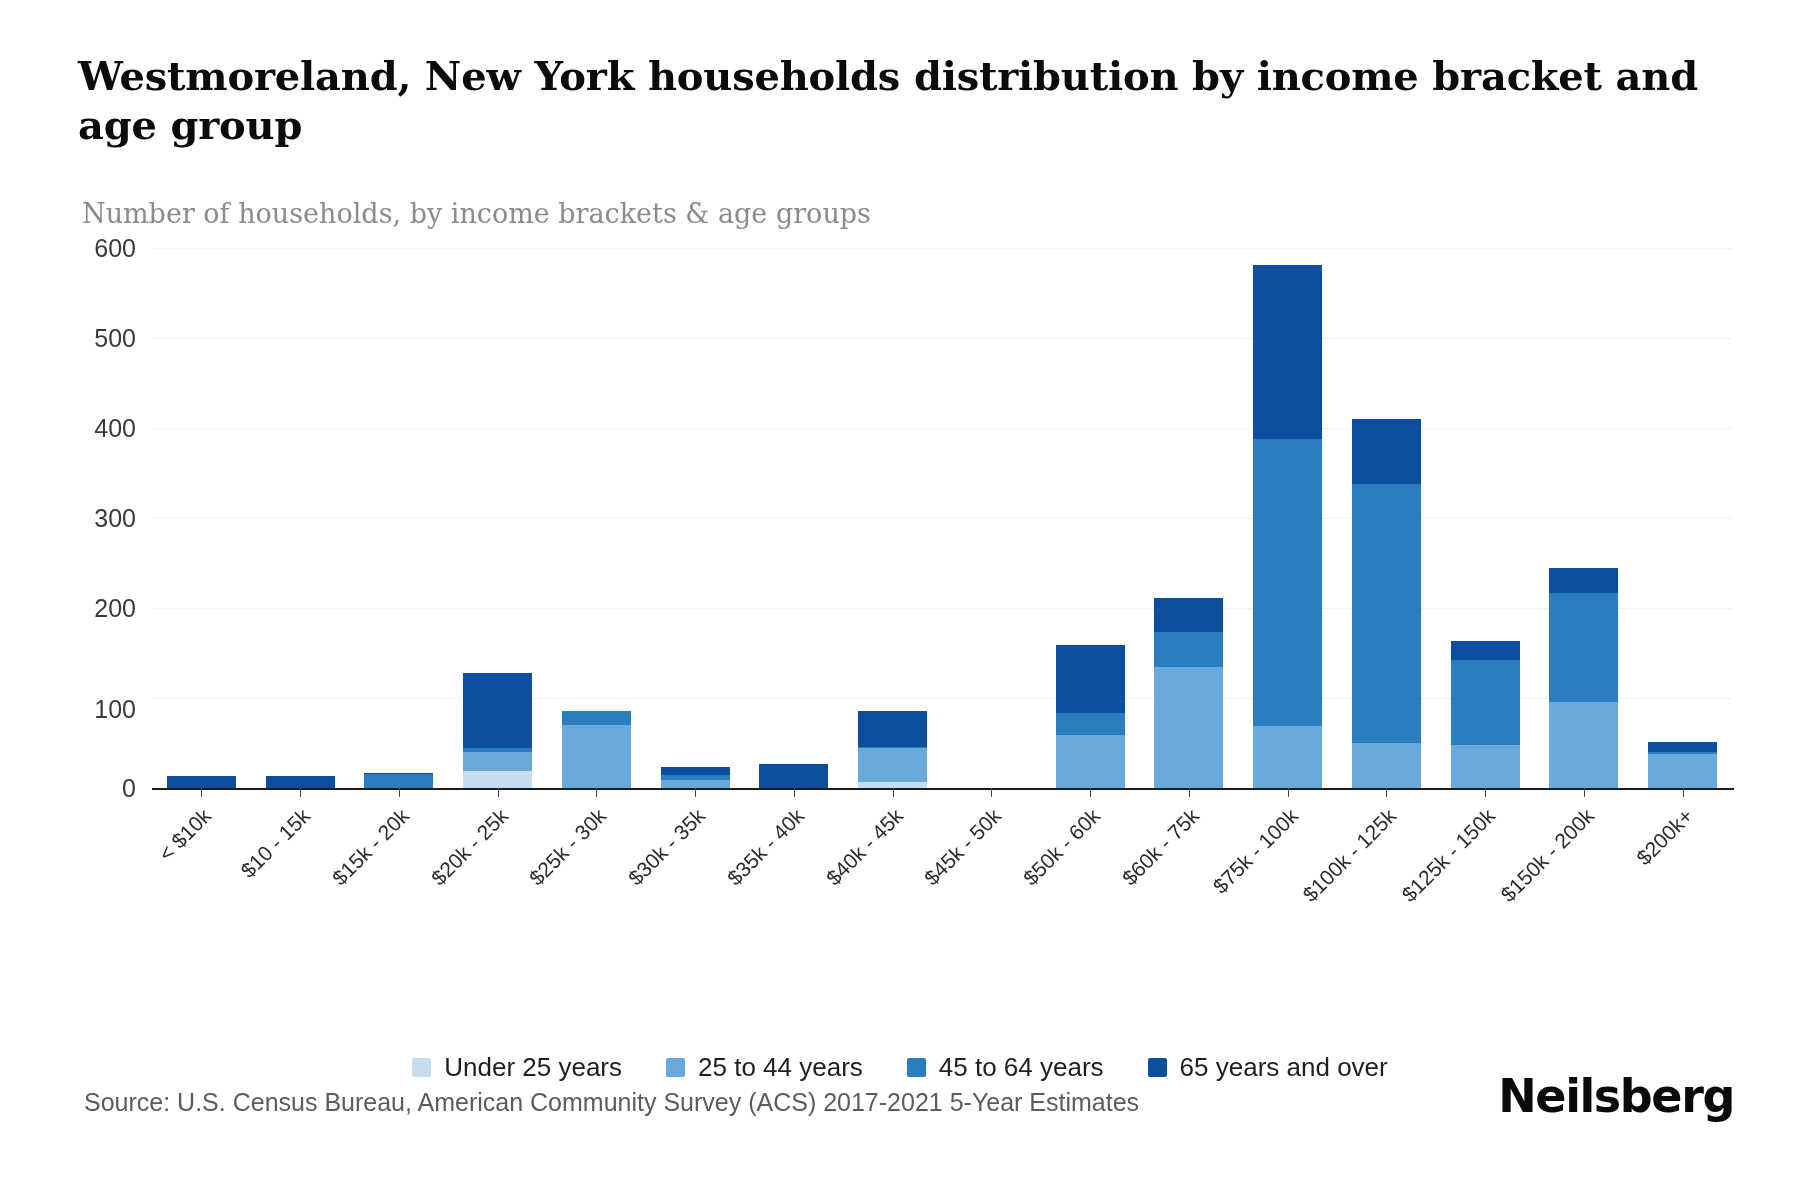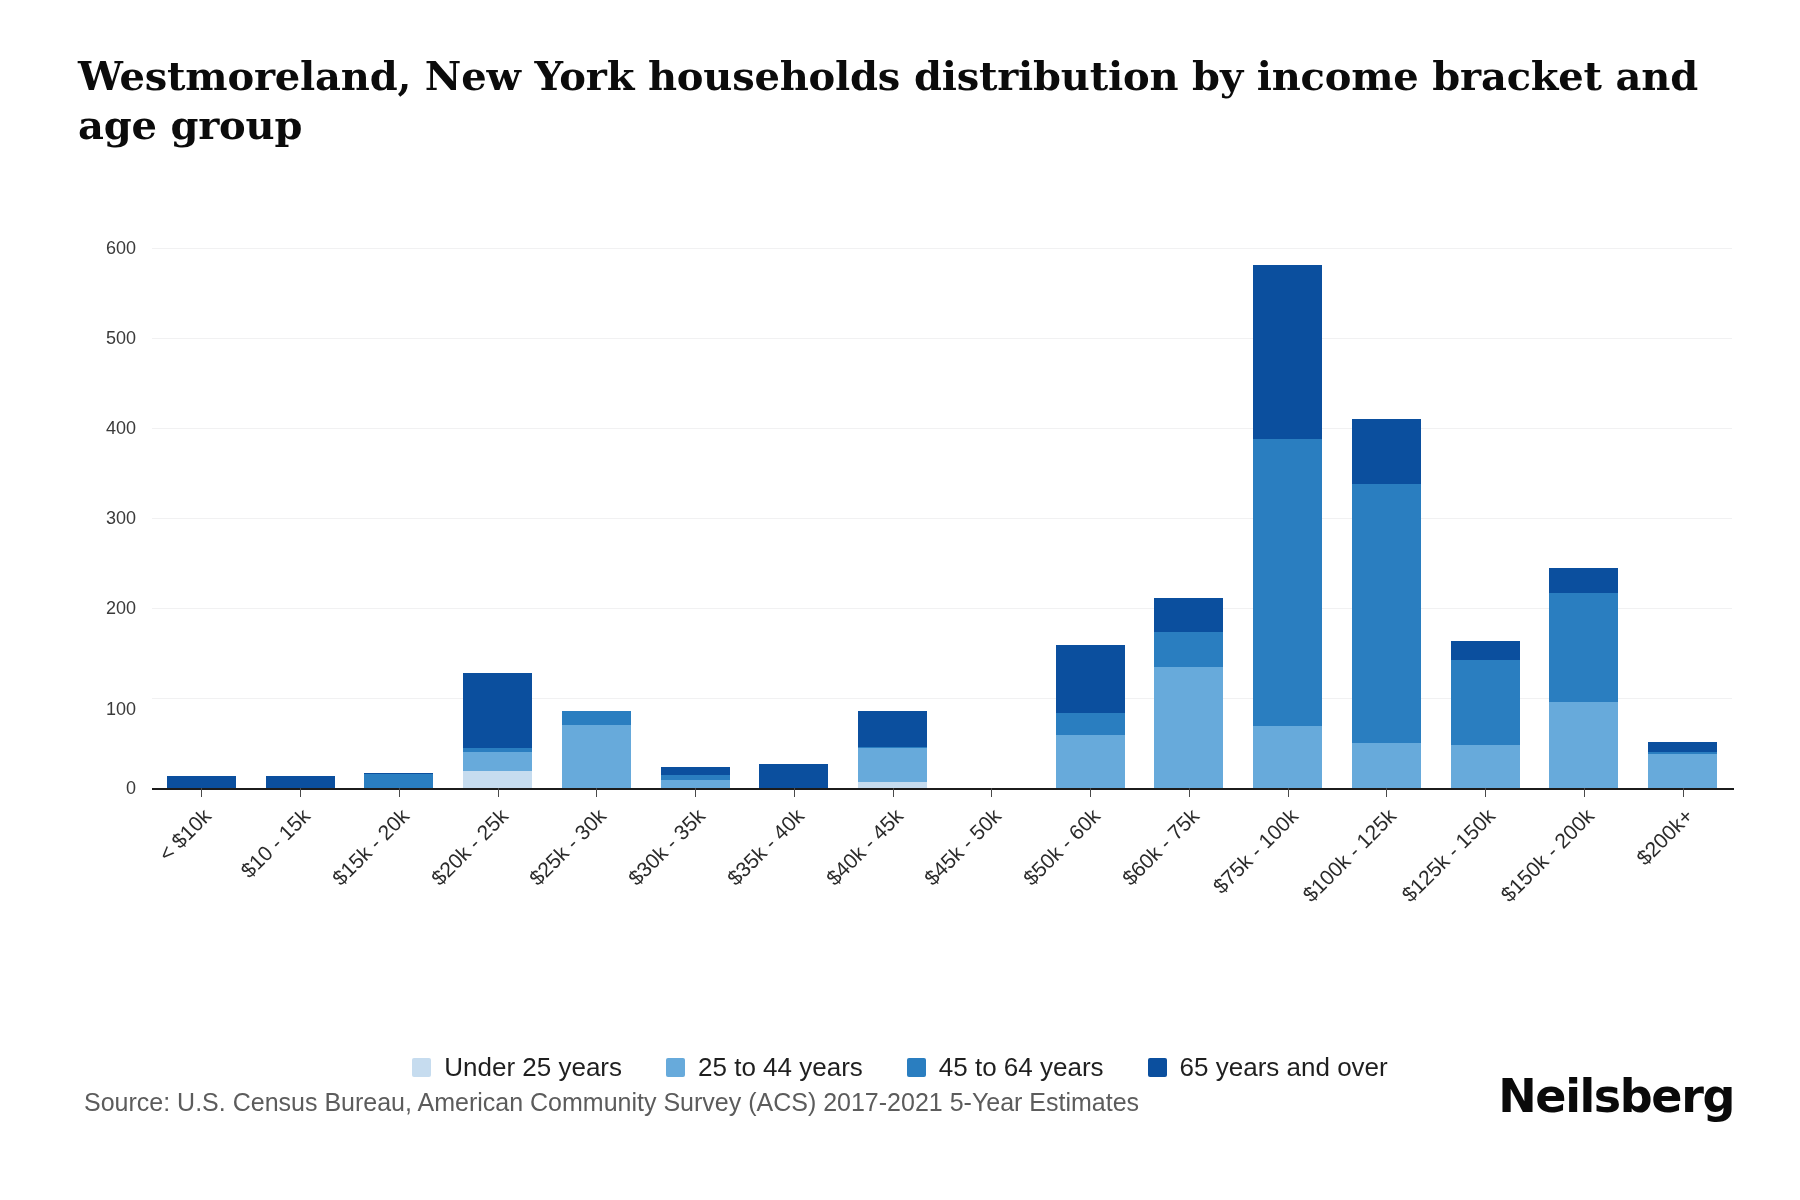--- a/index.html
+++ b/index.html
@@ -63,21 +63,21 @@
     position: absolute;
     left: 60px;
     top: 248px;
     width: 76px;
     height: 540px;
   }
   .ylabels span {
     position: absolute;
     right: 0;
     transform: translateY(-50%);
-    font-size: 18px;
+    font-size: 25px;
     color: #3a3a3a;
     white-space: nowrap;
   }
 
   .axis-line {
     position: absolute;
     left: 152px;
     top: 788px;
     width: 1582px;
     height: 2px;
@@ -181,20 +181,21 @@
     color: #0a0a0a;
     font-family: "DejaVu Sans", "Liberation Sans", sans-serif;
   }
 </style>
 </head>
 <body>
 
 <div class="page">
 
   <div class="title">Westmoreland, New York households distribution by income bracket and age group</div>
+  <div class="subtitle">Number of households, by income brackets &amp; age groups</div>
 
   <div class="ylabels" id="ylabels">
       <span style="top: 540px;">0</span>
       <span style="top: 450px; margin-top: 11px;">100</span>
       <span style="top: 360px;">200</span>
       <span style="top: 270px;">300</span>
       <span style="top: 180px; margin-left: 37px;">400</span>
       <span style="top: 90px;">500</span>
       <span style="top: 0px;">600</span>
     </div>

